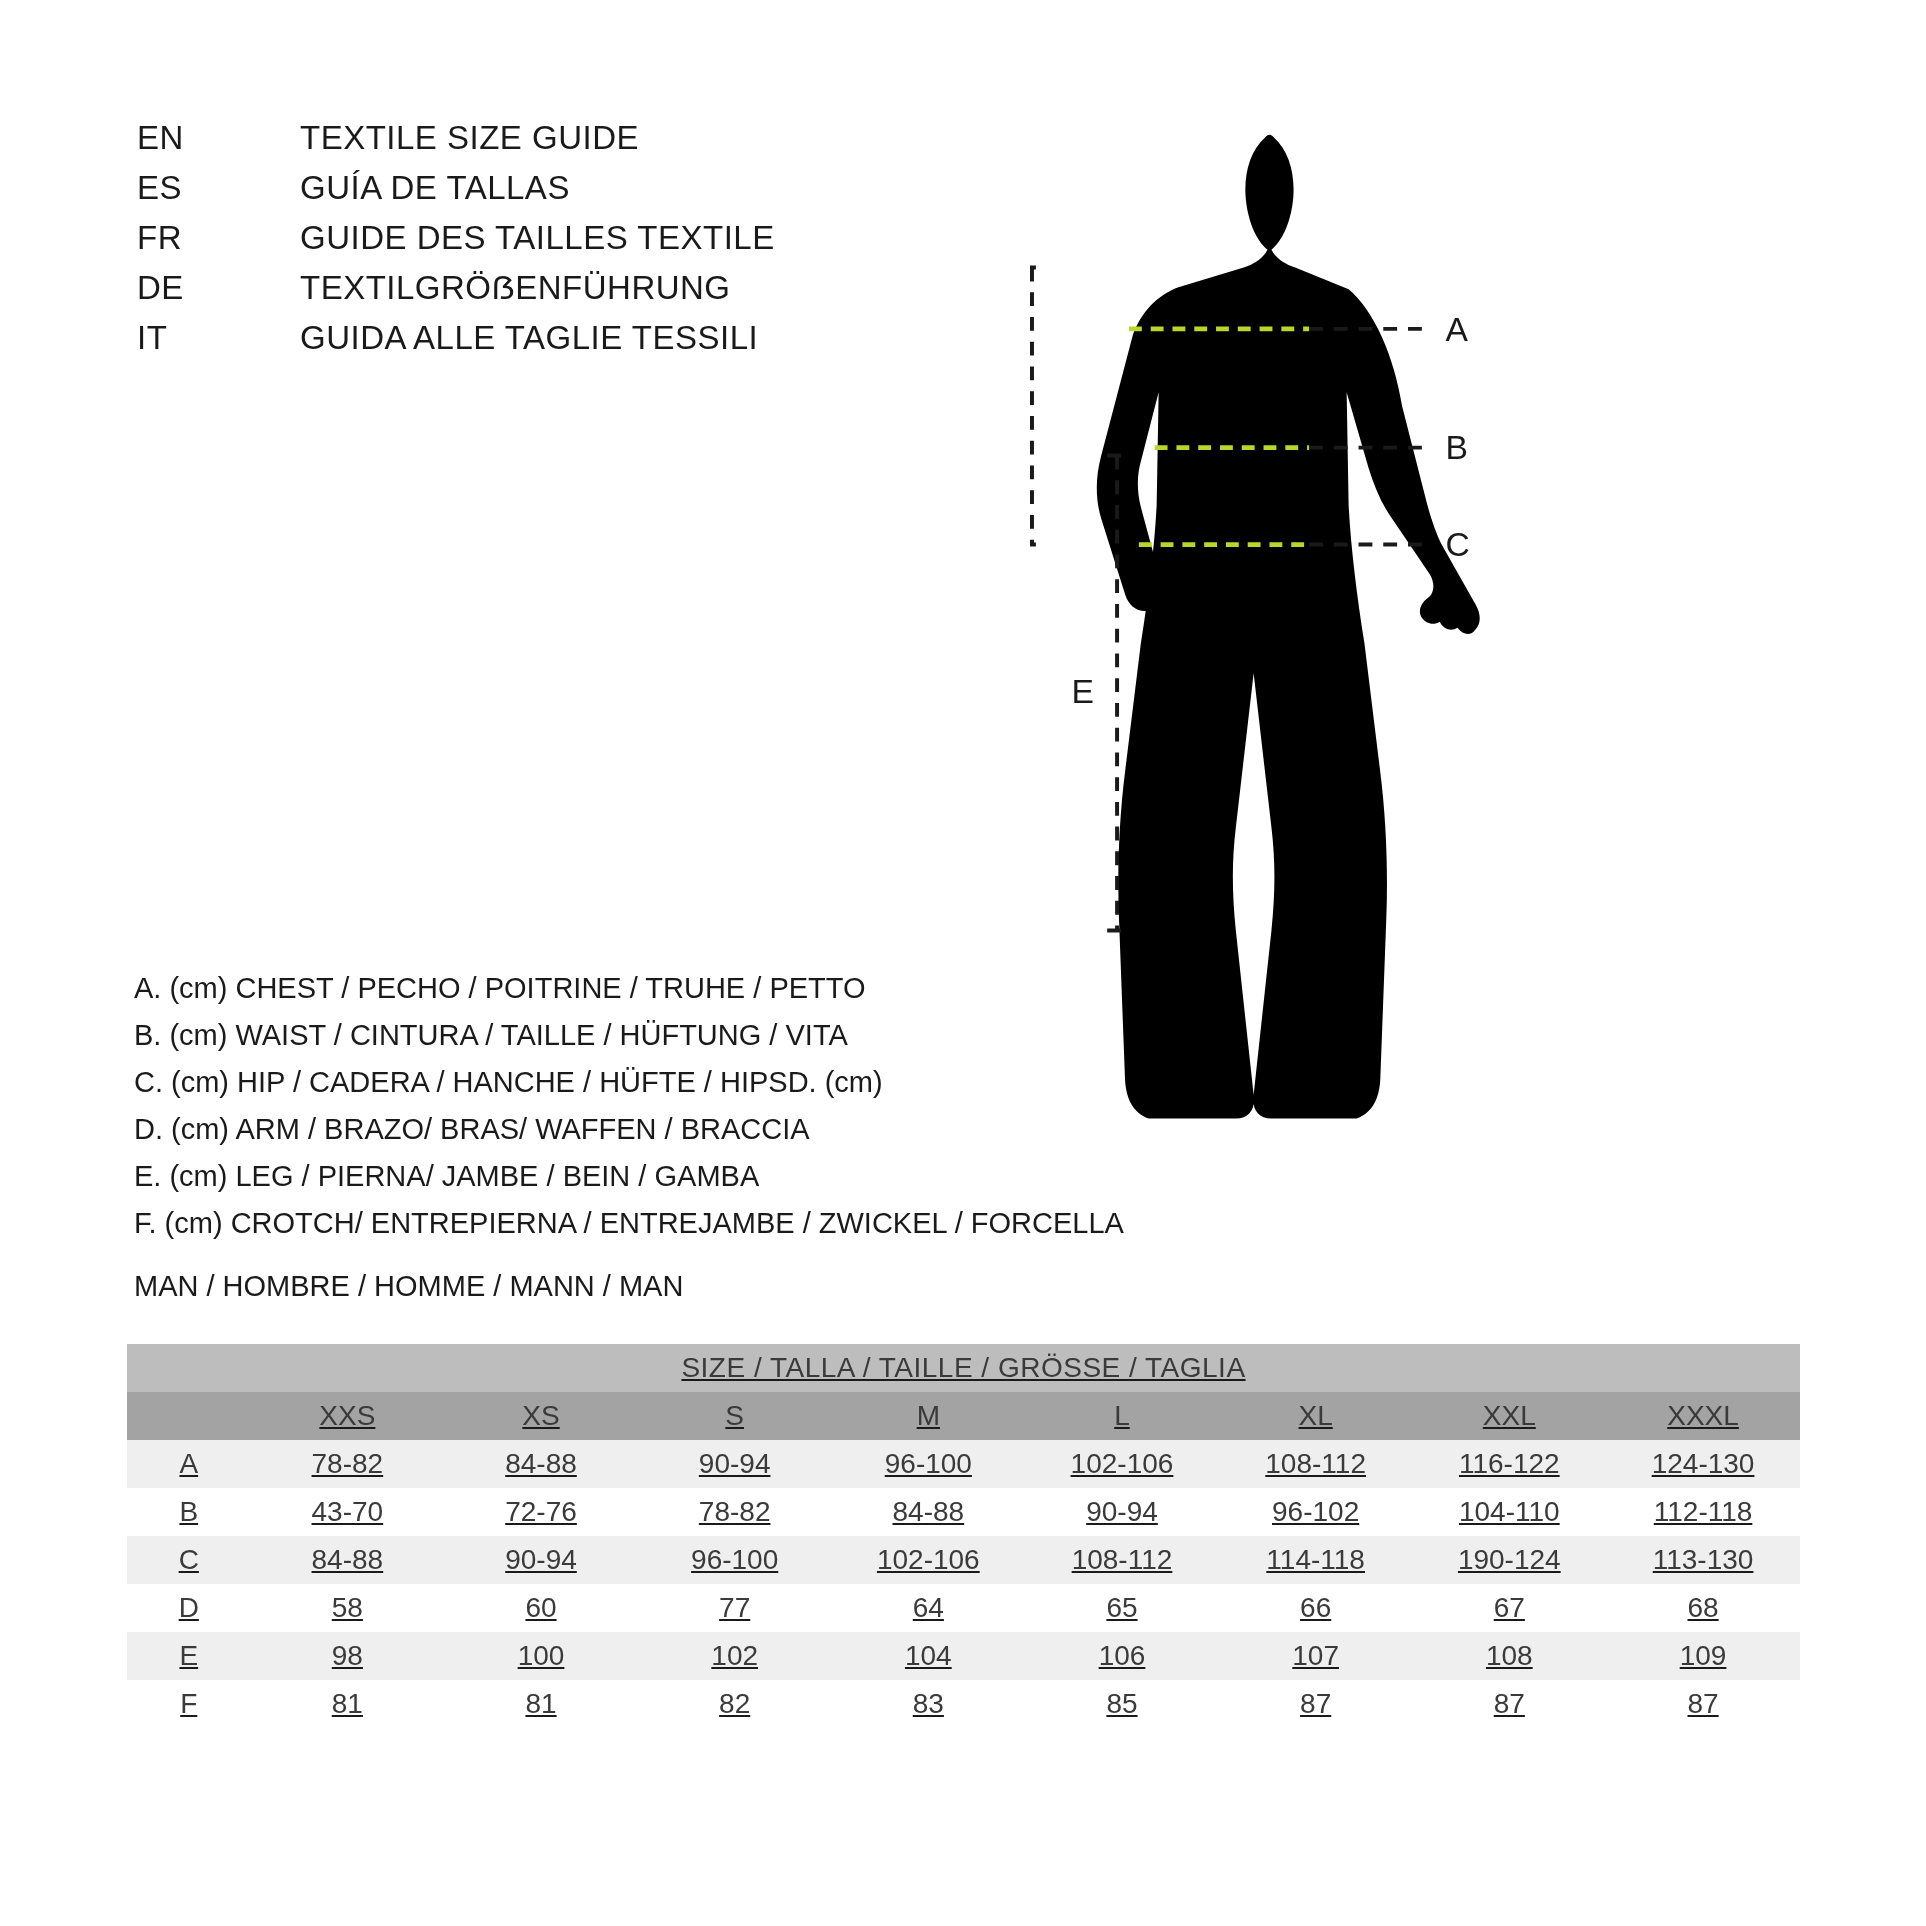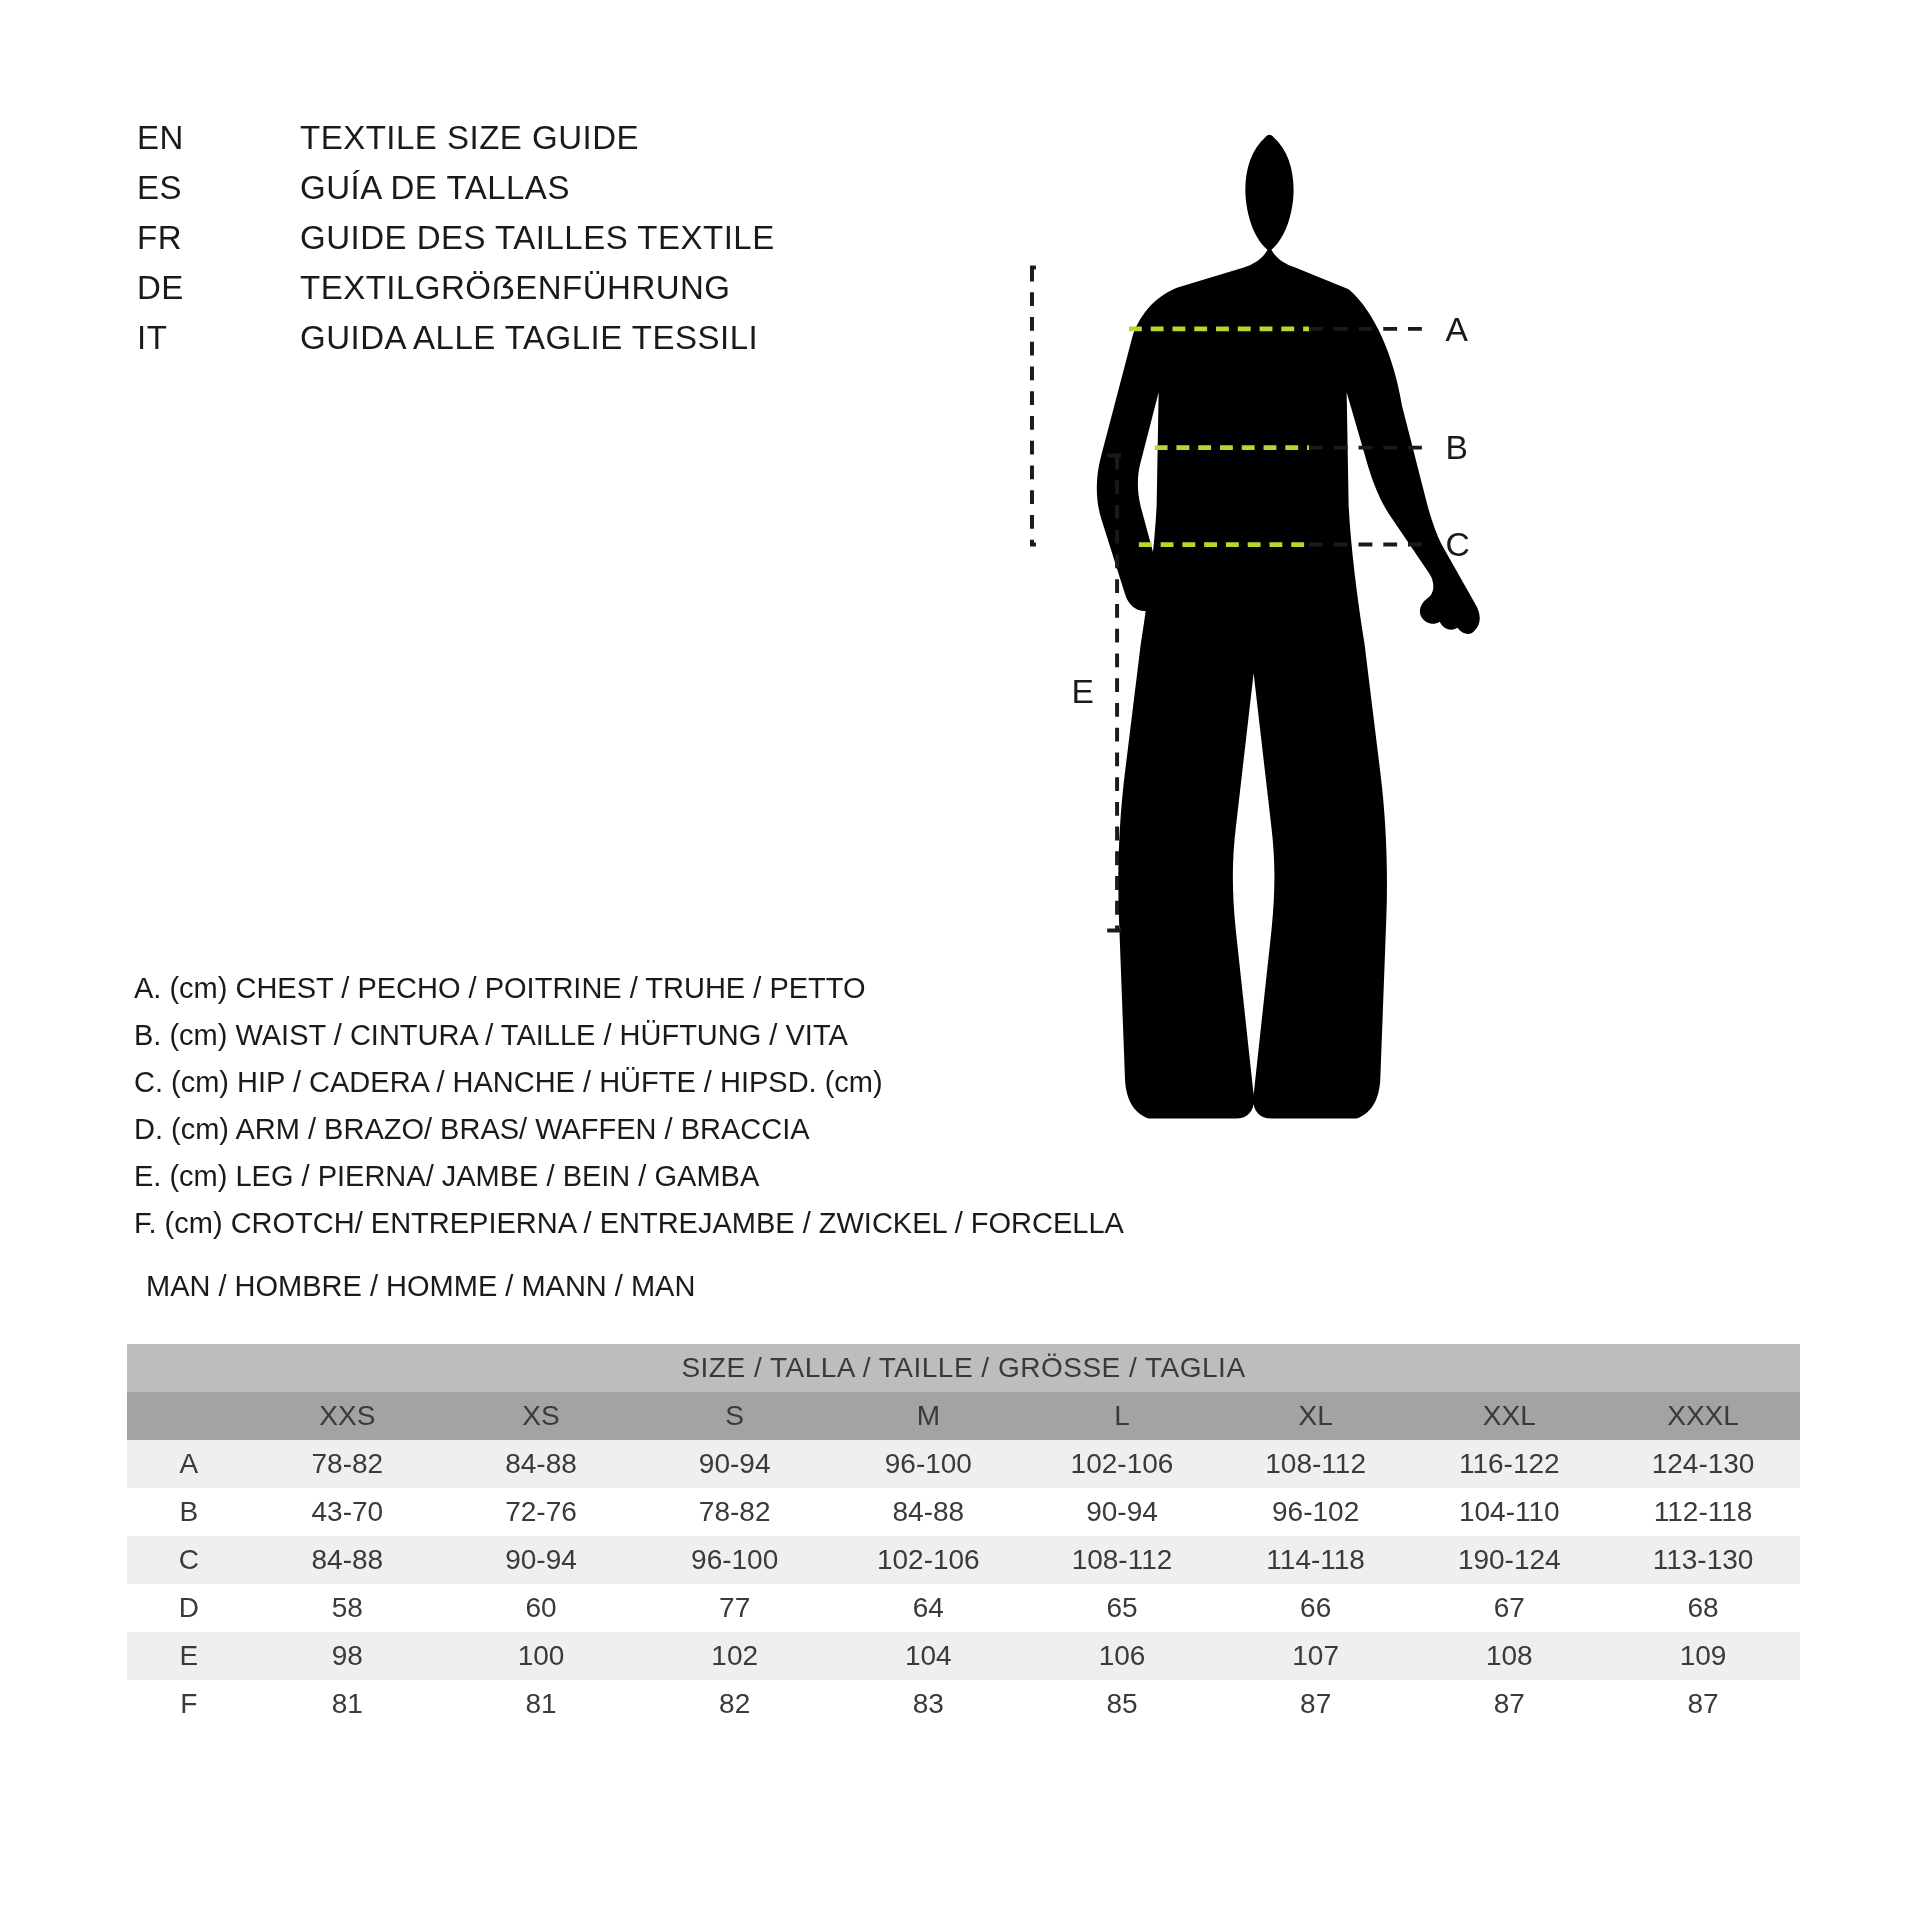--- a/index.html
+++ b/index.html
@@ -54,31 +54,31 @@
     color: #1a1a1a;
     white-space: nowrap;
   }
   #gender-line {
     position: absolute;
     left: 134px;
     top: 1270px;
     font-size: 29px;
     color: #1a1a1a;
     white-space: nowrap;
-    margin-left: 12px;
   }
 
   
   #size-table {
     position: absolute;
     left: 127px;
     top: 1344px;
     width: 1673px;
     border-collapse: collapse;
     table-layout: fixed;
+    text-decoration: underline;
   }
   #size-table th, #size-table td {
     font-size: 28px;
     font-weight: normal;
     color: #3a3a3a;
     text-align: center;
     padding: 0;
     height: 48px;
   }
   #size-table col.rowlabel { width: 111px; }

